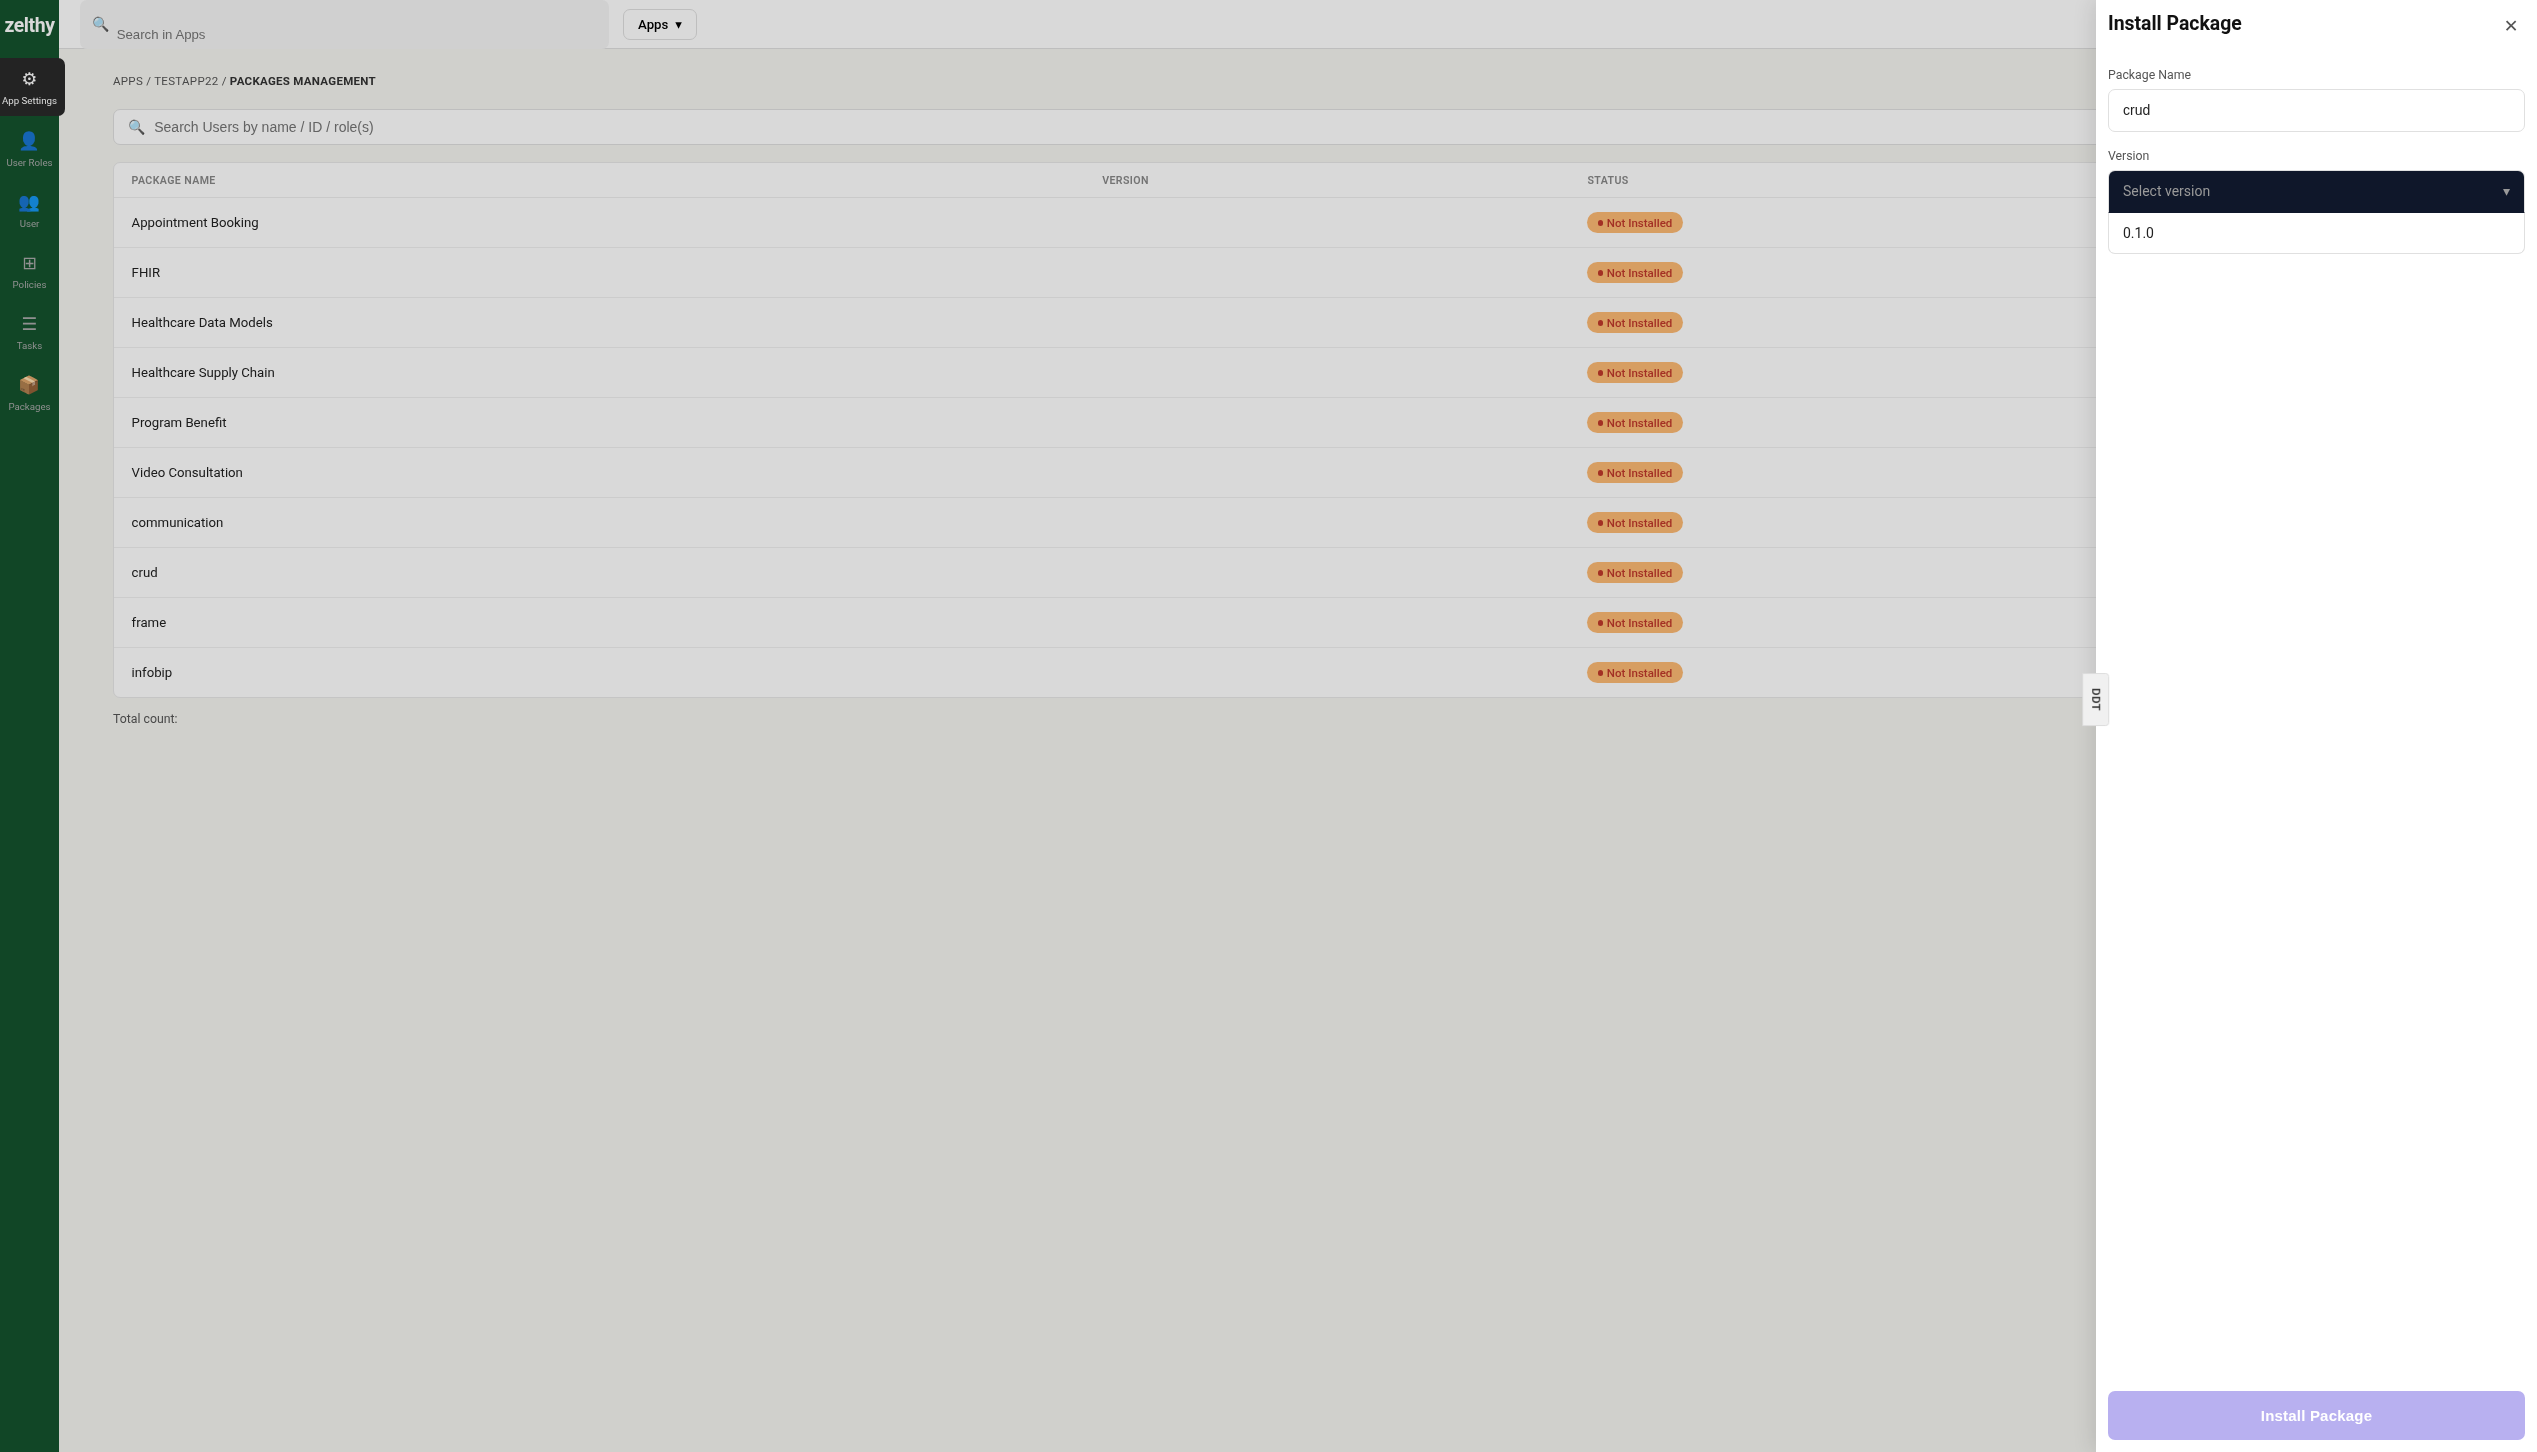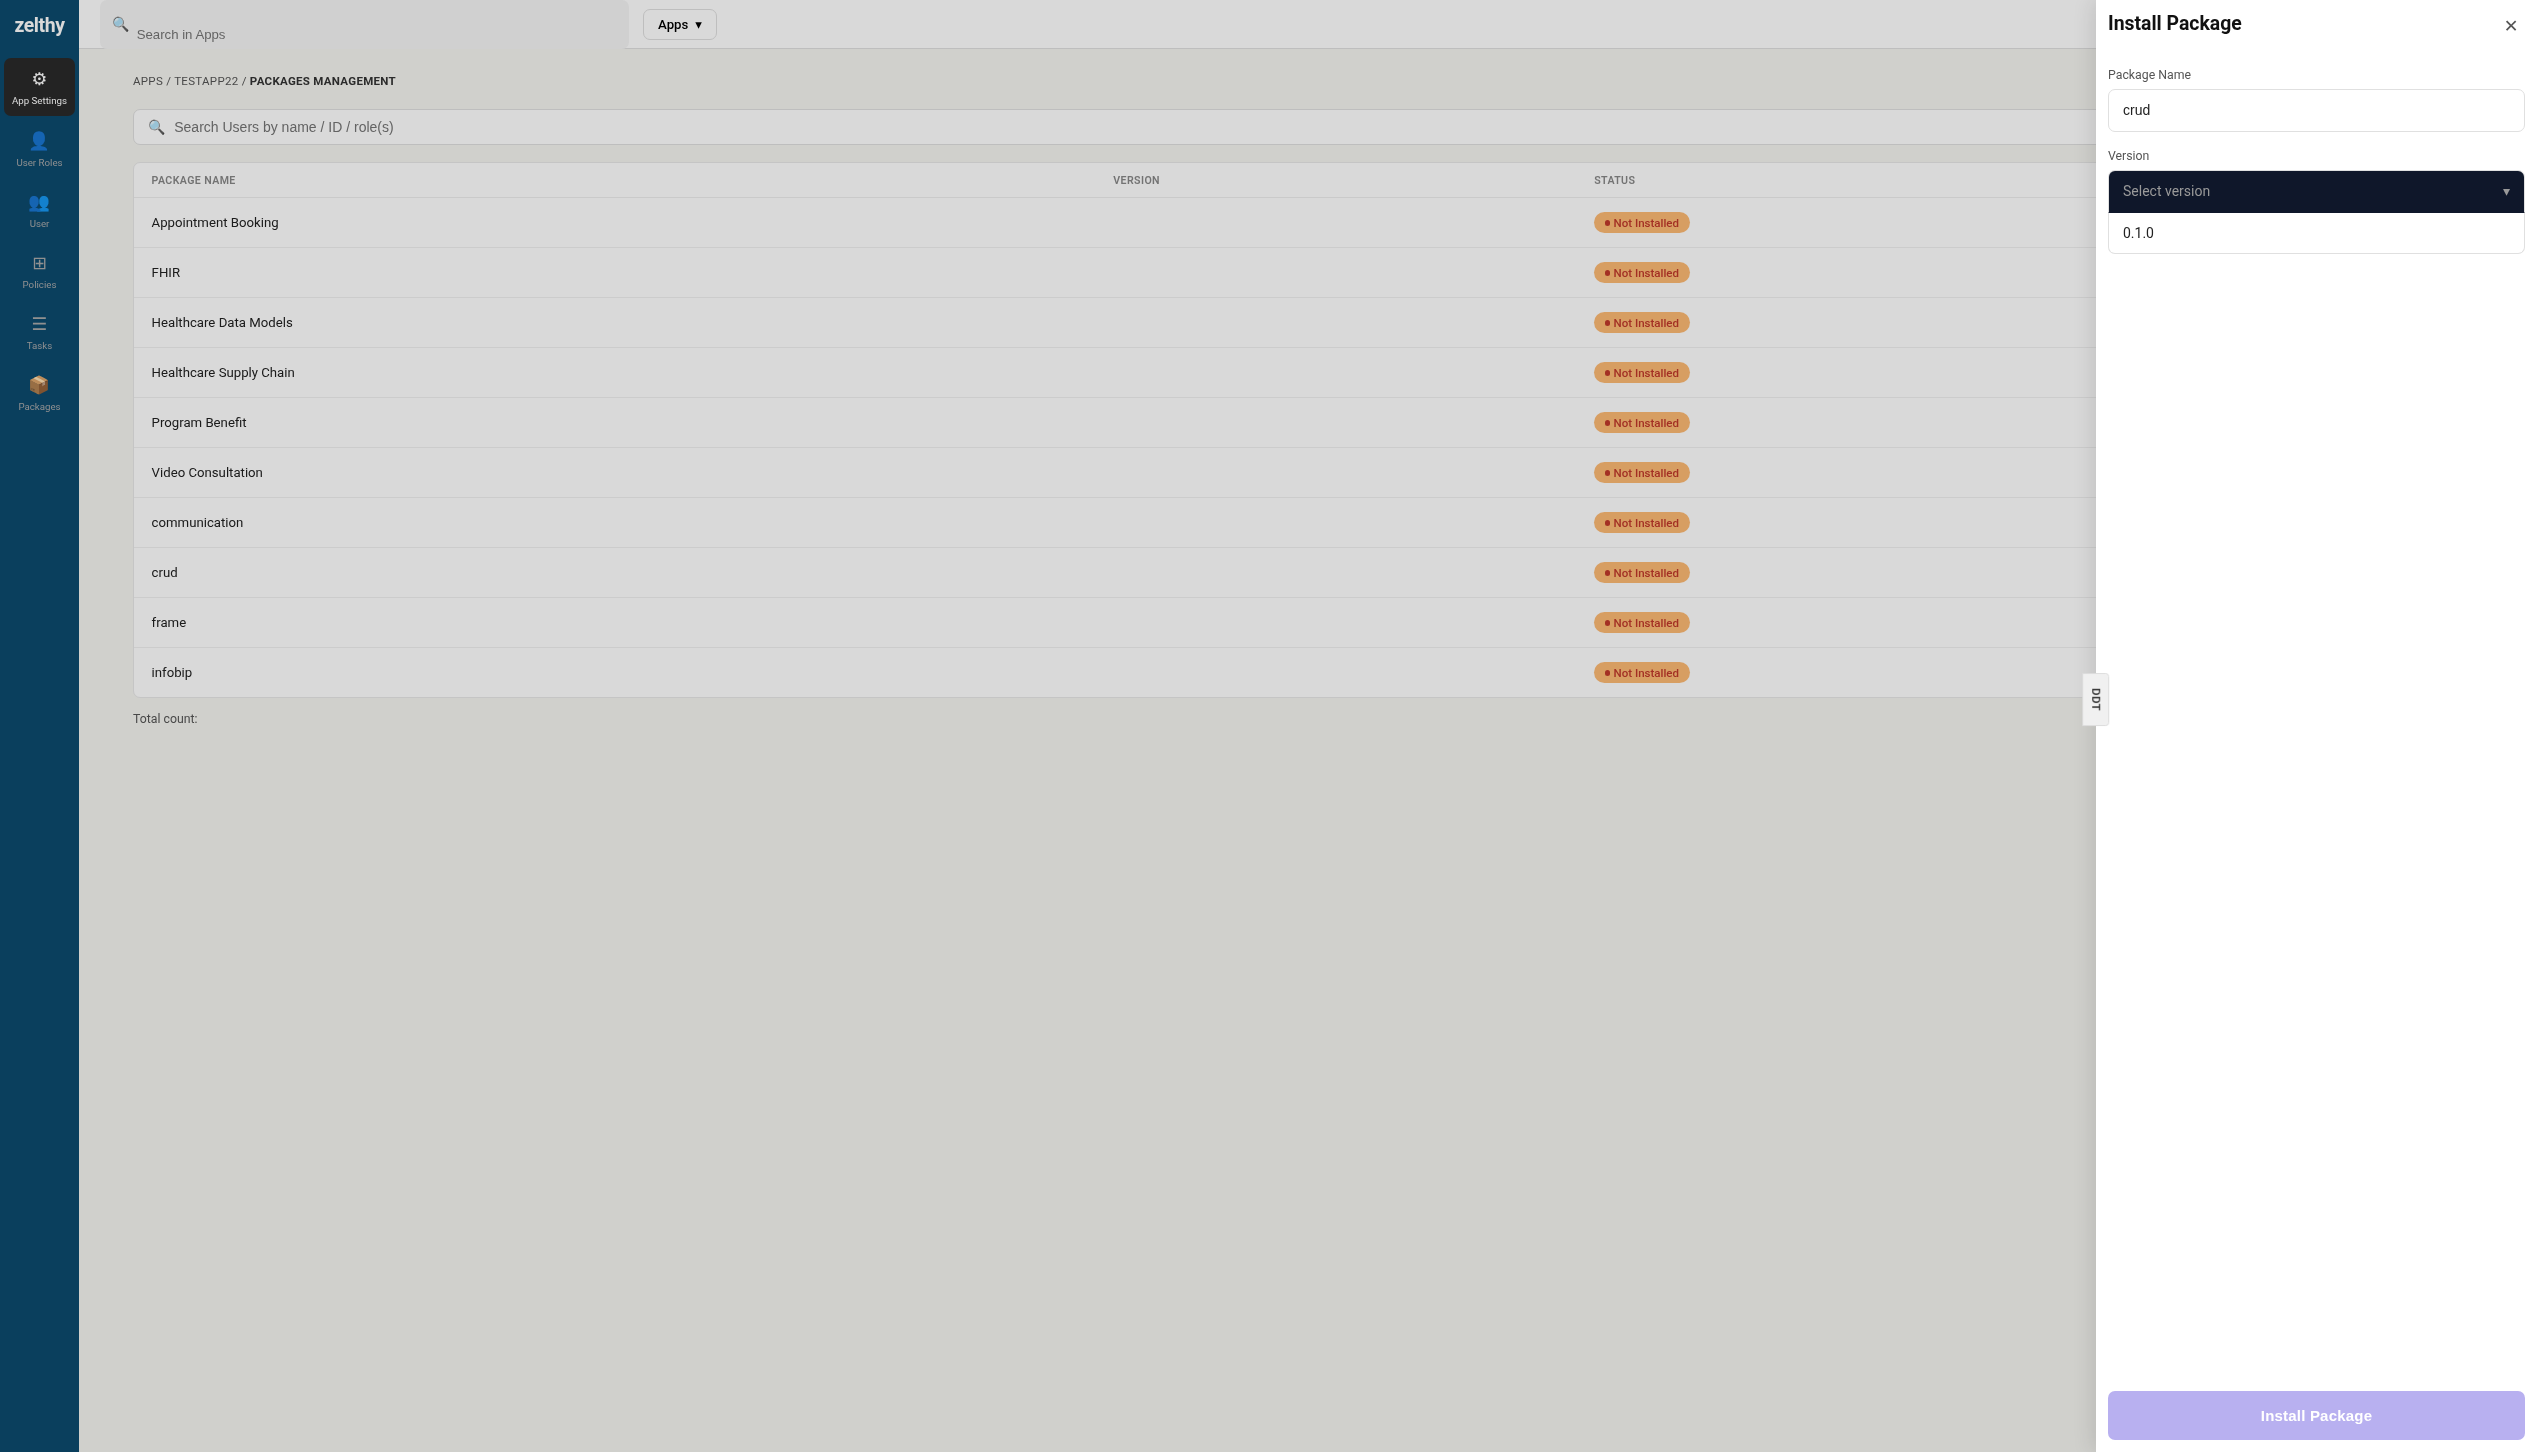--- a/index.html
+++ b/index.html
@@ -7,22 +7,22 @@
       font-family: -apple-system, BlinkMacSystemFont, 'Segoe UI', Roboto, sans-serif;
       background: #f5f5f0;
       width: 2538px;
       height: 1452px;
       display: flex;
       overflow: hidden;
     }
 
     
     .sidebar {
-      width: 79px;
-      background: #0c4a6e;
+      width: 59px;
+      background: #14532d;
       display: flex;
       flex-direction: column;
       align-items: center;
       padding-top: 14px;
       flex-shrink: 0;
       height: 100%;
       z-index: 10;
     }
     .sidebar-logo {
       color: #fff;

